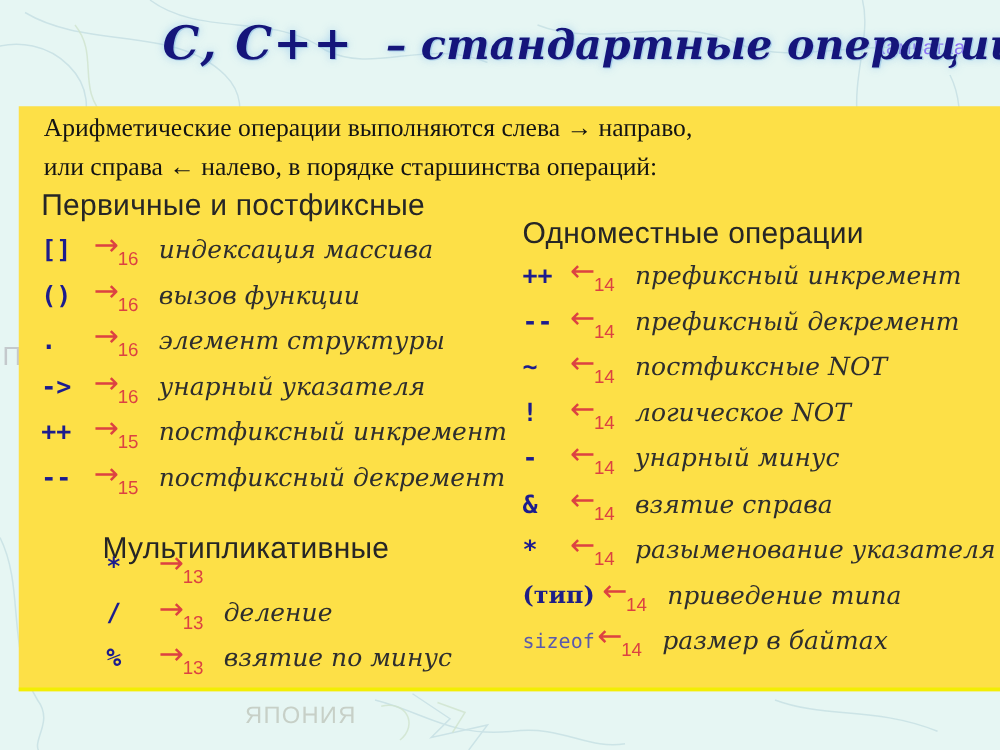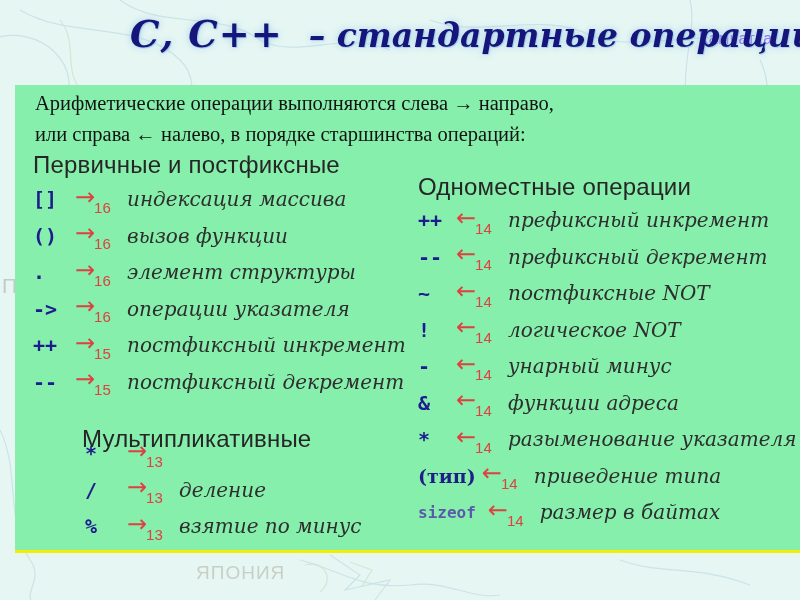--- a/index.html
+++ b/index.html
@@ -16,21 +16,21 @@
   .slide-title{
     position:absolute;left:130px;top:12px;z-index:2;white-space:nowrap;
     color:#15157b;font-family:"DejaVu Serif","Liberation Serif",serif;
     font-style:italic;font-weight:bold;
     text-shadow:1px 1px 0 rgba(140,190,225,.55),0 0 7px rgba(150,200,235,.8);
   }
   .title-code{font-size:37px;letter-spacing:1px;text-align:center;}
   .title-rest{font-size:33px;margin-left:26px;}
   .content-box{
     position:absolute;left:15px;top:85px;width:785px;height:465px;z-index:2;
-    background:#86efac;border-bottom:3px solid #f2ee04;
+    background:#fde047;border-bottom:3px solid #f2ee04;
   }
   .intro{
     position:absolute;left:20px;top:3px;width:600px;
     font-family:"Liberation Serif","DejaVu Serif",serif;
     font-size:20.5px;line-height:31px;color:#131313;
   }
   .sec-header{
     position:absolute;font-size:24px;color:#262626;letter-spacing:.2px;
     font-family:"Liberation Sans",sans-serif;
   }
@@ -47,22 +47,22 @@
     font-family:"DejaVu Sans Mono","Liberation Mono",monospace;
     font-weight:bold;font-size:20px;color:#1c1c8e;
   }
   .list-right .op{min-width:38px;}
   .op.cast{
     font-family:"DejaVu Serif","Liberation Serif",serif;
     font-weight:600;font-size:19px;color:#1e1e86;
     margin-right:6px;
   }
   .op.kw{
-    font-weight:bold;font-size:16px;color:#5a5aad;letter-spacing:0;
-    margin-right:12px;
+    font-weight:normal;font-size:16px;color:#5a5aad;letter-spacing:0;
+    margin-right:2px;
   }
   .arrowcell{flex-shrink:0;width:46px;color:#dc4242;}
   .arr{font-family:"DejaVu Sans",sans-serif;font-size:24px;vertical-align:1px;}
   .pri{font-size:15px;vertical-align:-7px;margin-left:-1px;}
   .desc{
     font-family:"DejaVu Serif","Liberation Serif",serif;font-style:italic;
     font-size:20px;color:#2e2e2e;margin-left:6px;
   }
 </style>
 </head>
@@ -115,21 +115,21 @@
       <span class="desc">вызов функции</span>
     </div>
     <div class="oprow">
       <span class="op">.</span>
       <span class="arrowcell"><span class="arr">→</span><span class="pri">16</span></span>
       <span class="desc">элемент структуры</span>
     </div>
     <div class="oprow">
       <span class="op">-&gt;</span>
       <span class="arrowcell"><span class="arr">→</span><span class="pri">16</span></span>
-      <span class="desc">операции указателя</span>
+      <span class="desc">унарный указателя</span>
     </div>
     <div class="oprow">
       <span class="op">++</span>
       <span class="arrowcell"><span class="arr">→</span><span class="pri">15</span></span>
       <span class="desc">постфиксный инкремент</span>
     </div>
     <div class="oprow">
       <span class="op">--</span>
       <span class="arrowcell"><span class="arr">→</span><span class="pri">15</span></span>
       <span class="desc">постфиксный декремент</span>
@@ -177,21 +177,21 @@
       <span class="desc">логическое NOT</span>
     </div>
     <div class="oprow">
       <span class="op">-</span>
       <span class="arrowcell"><span class="arr">←</span><span class="pri">14</span></span>
       <span class="desc">унарный минус</span>
     </div>
     <div class="oprow">
       <span class="op">&amp;</span>
       <span class="arrowcell"><span class="arr">←</span><span class="pri">14</span></span>
-      <span class="desc">функции адреса</span>
+      <span class="desc">взятие справа</span>
     </div>
     <div class="oprow">
       <span class="op">*</span>
       <span class="arrowcell"><span class="arr">←</span><span class="pri">14</span></span>
       <span class="desc">разыменование указателя</span>
     </div>
     <div class="oprow">
       <span class="op cast">(тип)</span>
       <span class="arrowcell"><span class="arr">←</span><span class="pri">14</span></span>
       <span class="desc">приведение типа</span>

